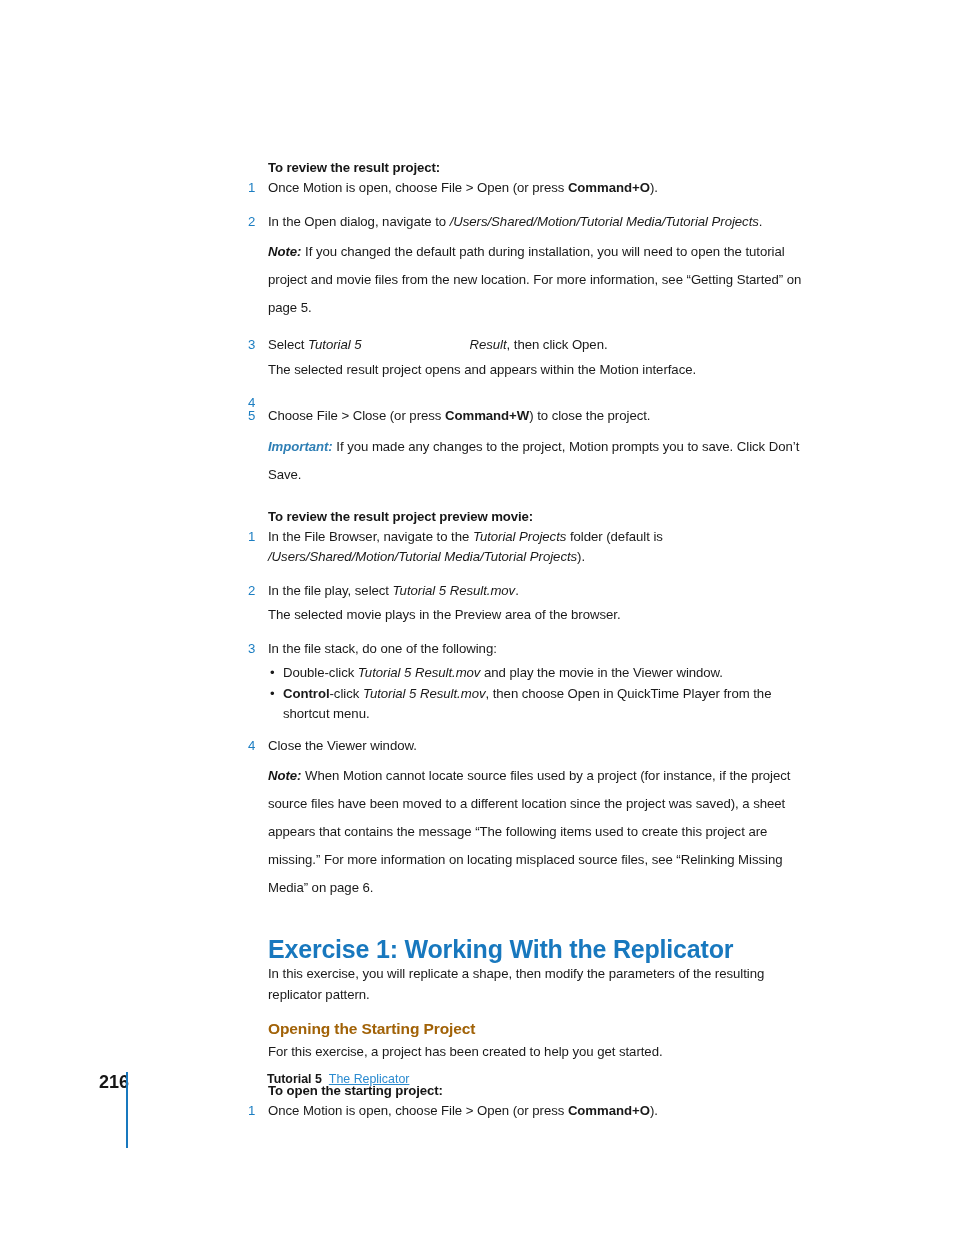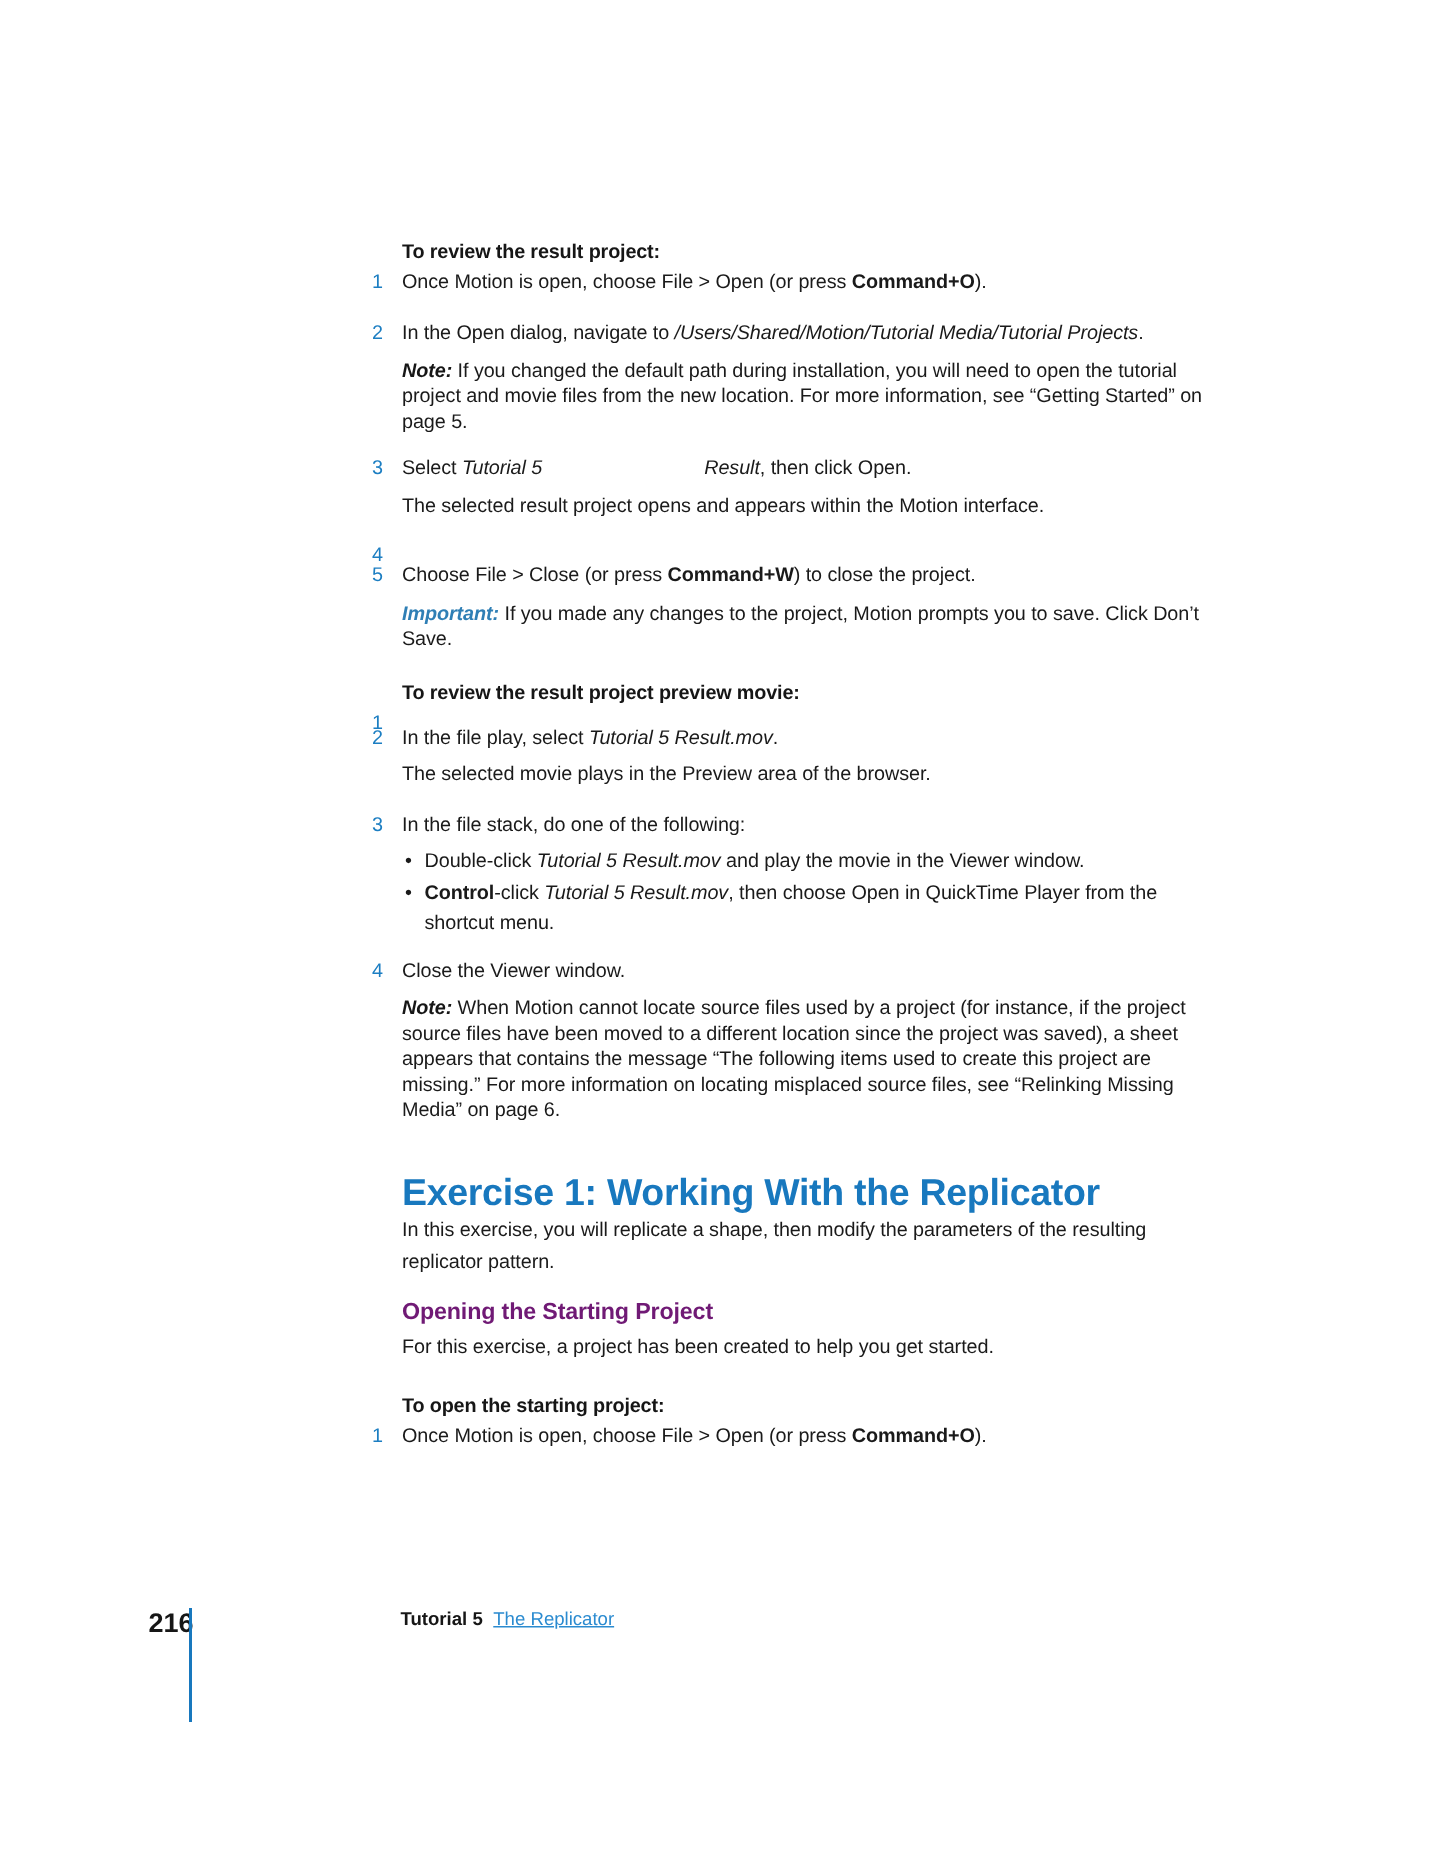--- a/index.html
+++ b/index.html
@@ -56,21 +56,21 @@
   .para {
     margin: 0 0 4px 20px;
     font-size: 13.2px;
     line-height: 20.5px;
     letter-spacing: -0.05px;
   }
 
   .note-block {
     margin: 6px 0 4px 20px;
     font-size: 13.2px;
-    line-height: 17px;
+    line-height: 28px;
     letter-spacing: -0.05px;
   }
 
   .bullets {
     margin: 2px 0 2px 20px;
     padding: 0;
     list-style: none;
   }
   .bullets li {
     position: relative;
@@ -114,21 +114,21 @@
     font-size: 25px;
     font-weight: bold;
     color: #1878be;
     letter-spacing: -0.2px;
     line-height: 26px;
   }
   .h-sub {
     margin: 0 0 2px 20px;
     font-size: 15.5px;
     font-weight: bold;
-    color: #701a75;
+    color: #a16207;
     letter-spacing: -0.1px;
     line-height: 22px;
   }
 
   
   .footer {
     position: absolute;
     left: 0;
     top: 1060px;
     width: 954px;
@@ -219,20 +219,21 @@
       <span class="lbl-important">Important:</span>
       <span>If you made any changes to the project, Motion prompts you to save. Click Don’t Save.</span>
     </div>
 
     <div class="spacer-md"></div>
 
     <div class="proc-title">To review the result project preview movie:</div>
 
     <div class="step">
       <span class="num">1</span>
+      <span><span>In the File Browser, navigate to the </span><em>Tutorial Projects</em><span> folder (default is </span><em>/Users/Shared/Motion/Tutorial Media/Tutorial Projects</em><span>).</span></span>
     </div>
 
     <div class="spacer-sm"></div>
 
     <div class="step">
       <span class="num">2</span>
       <span><span>In the file play, select </span><em>Tutorial 5 Result.mov</em><span>.</span></span>
     </div>
 
     <div class="para">The selected movie plays in the Preview area of the browser.</div>

